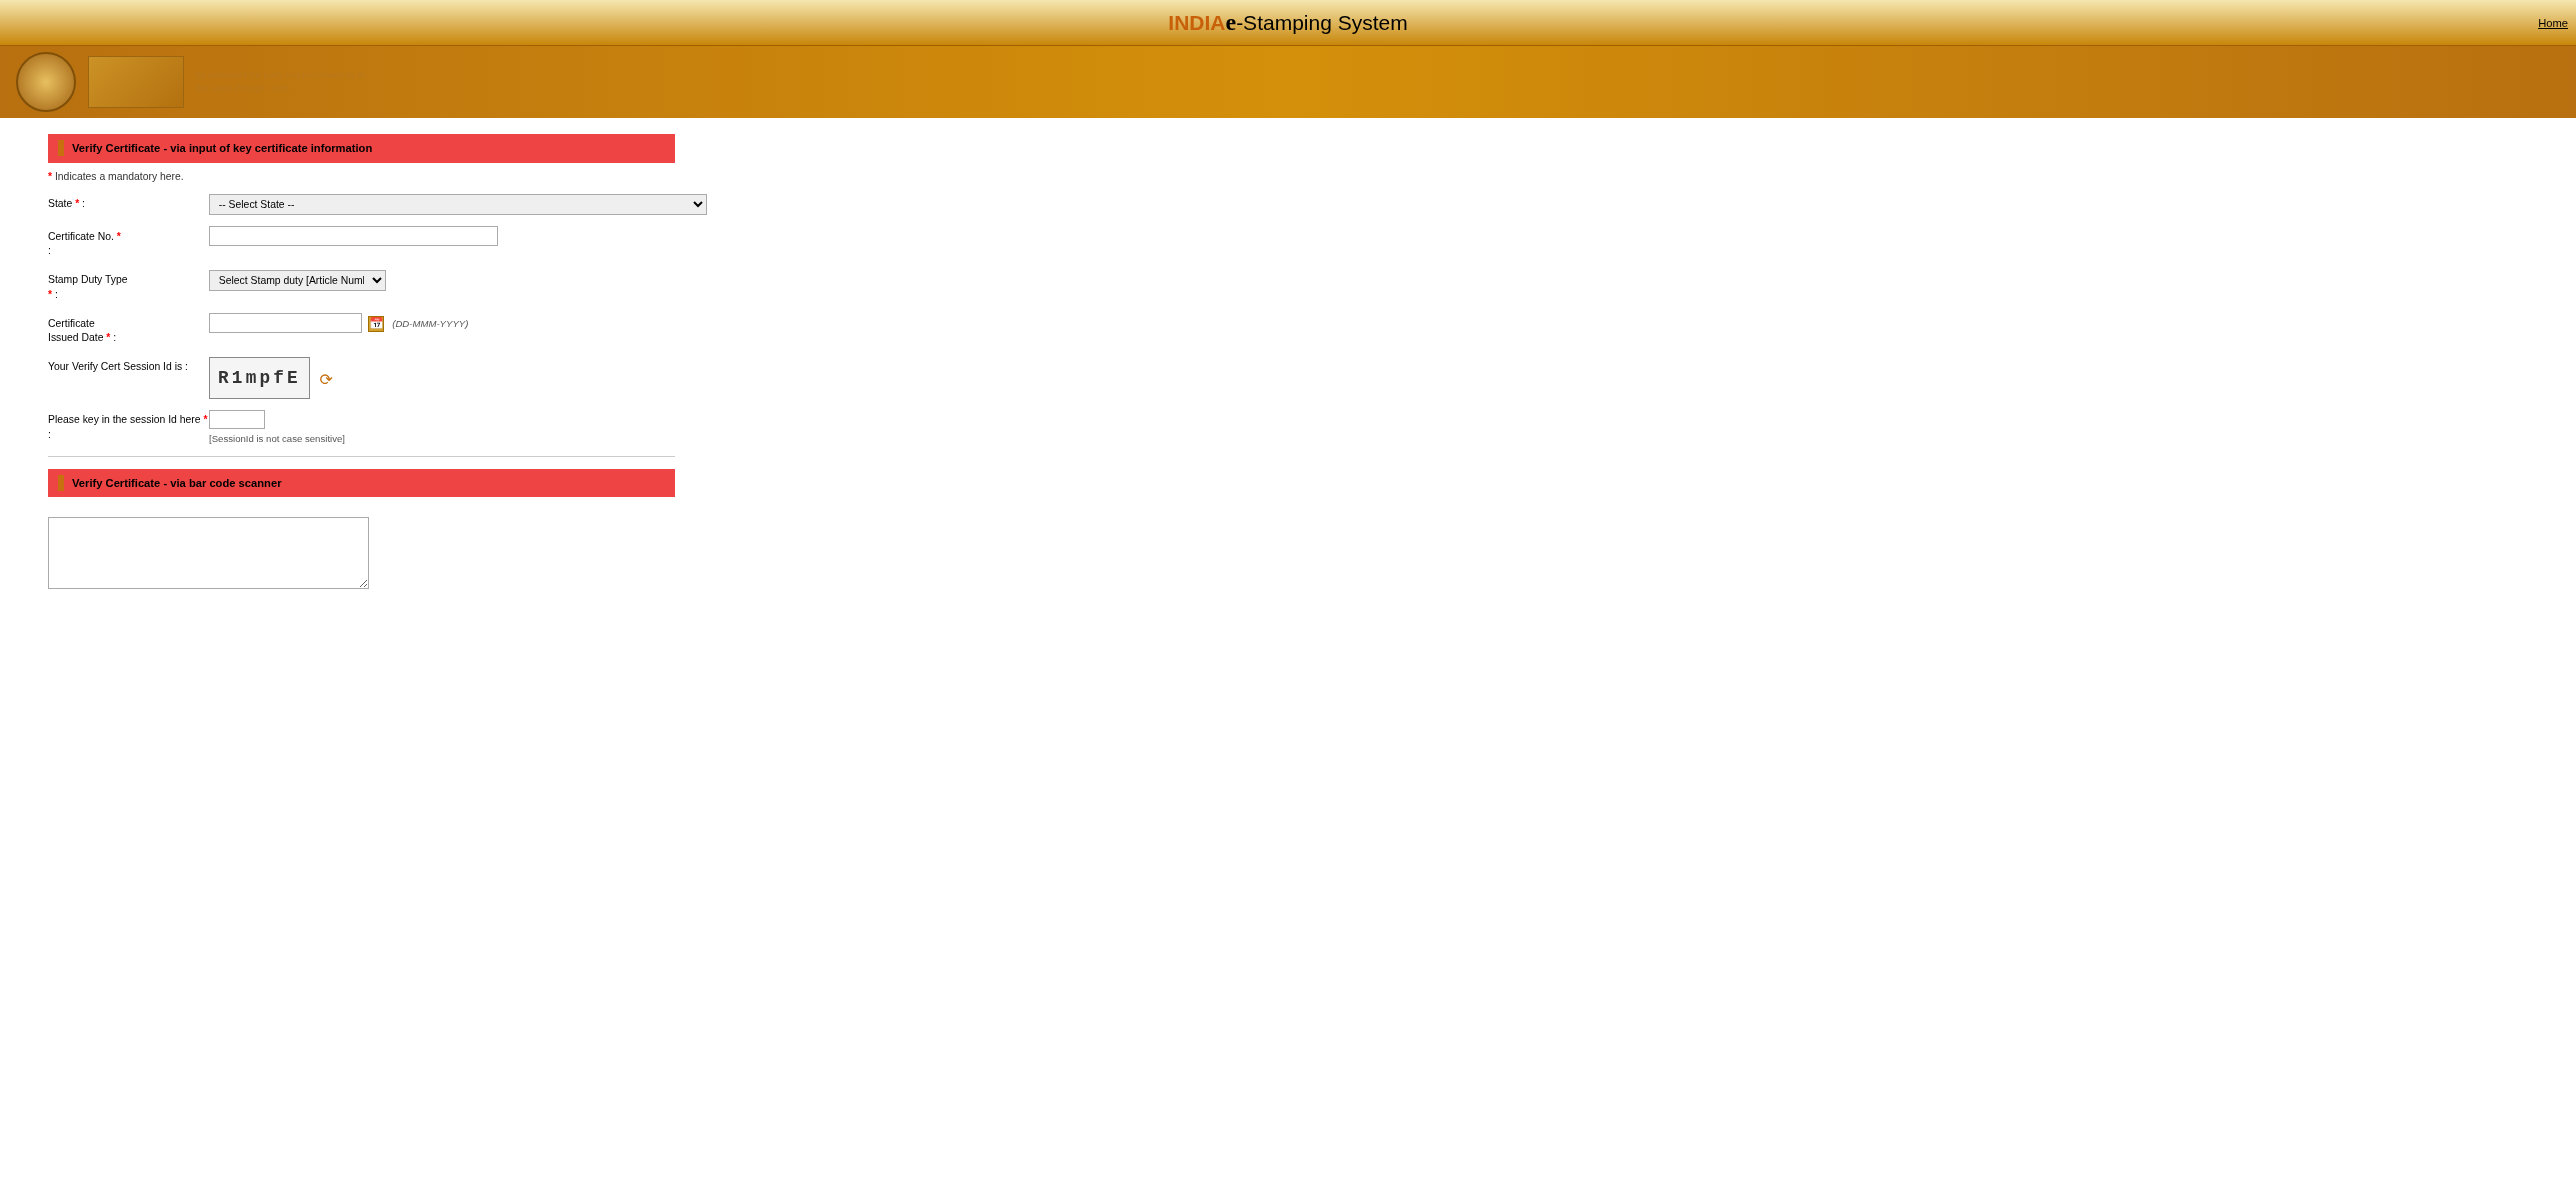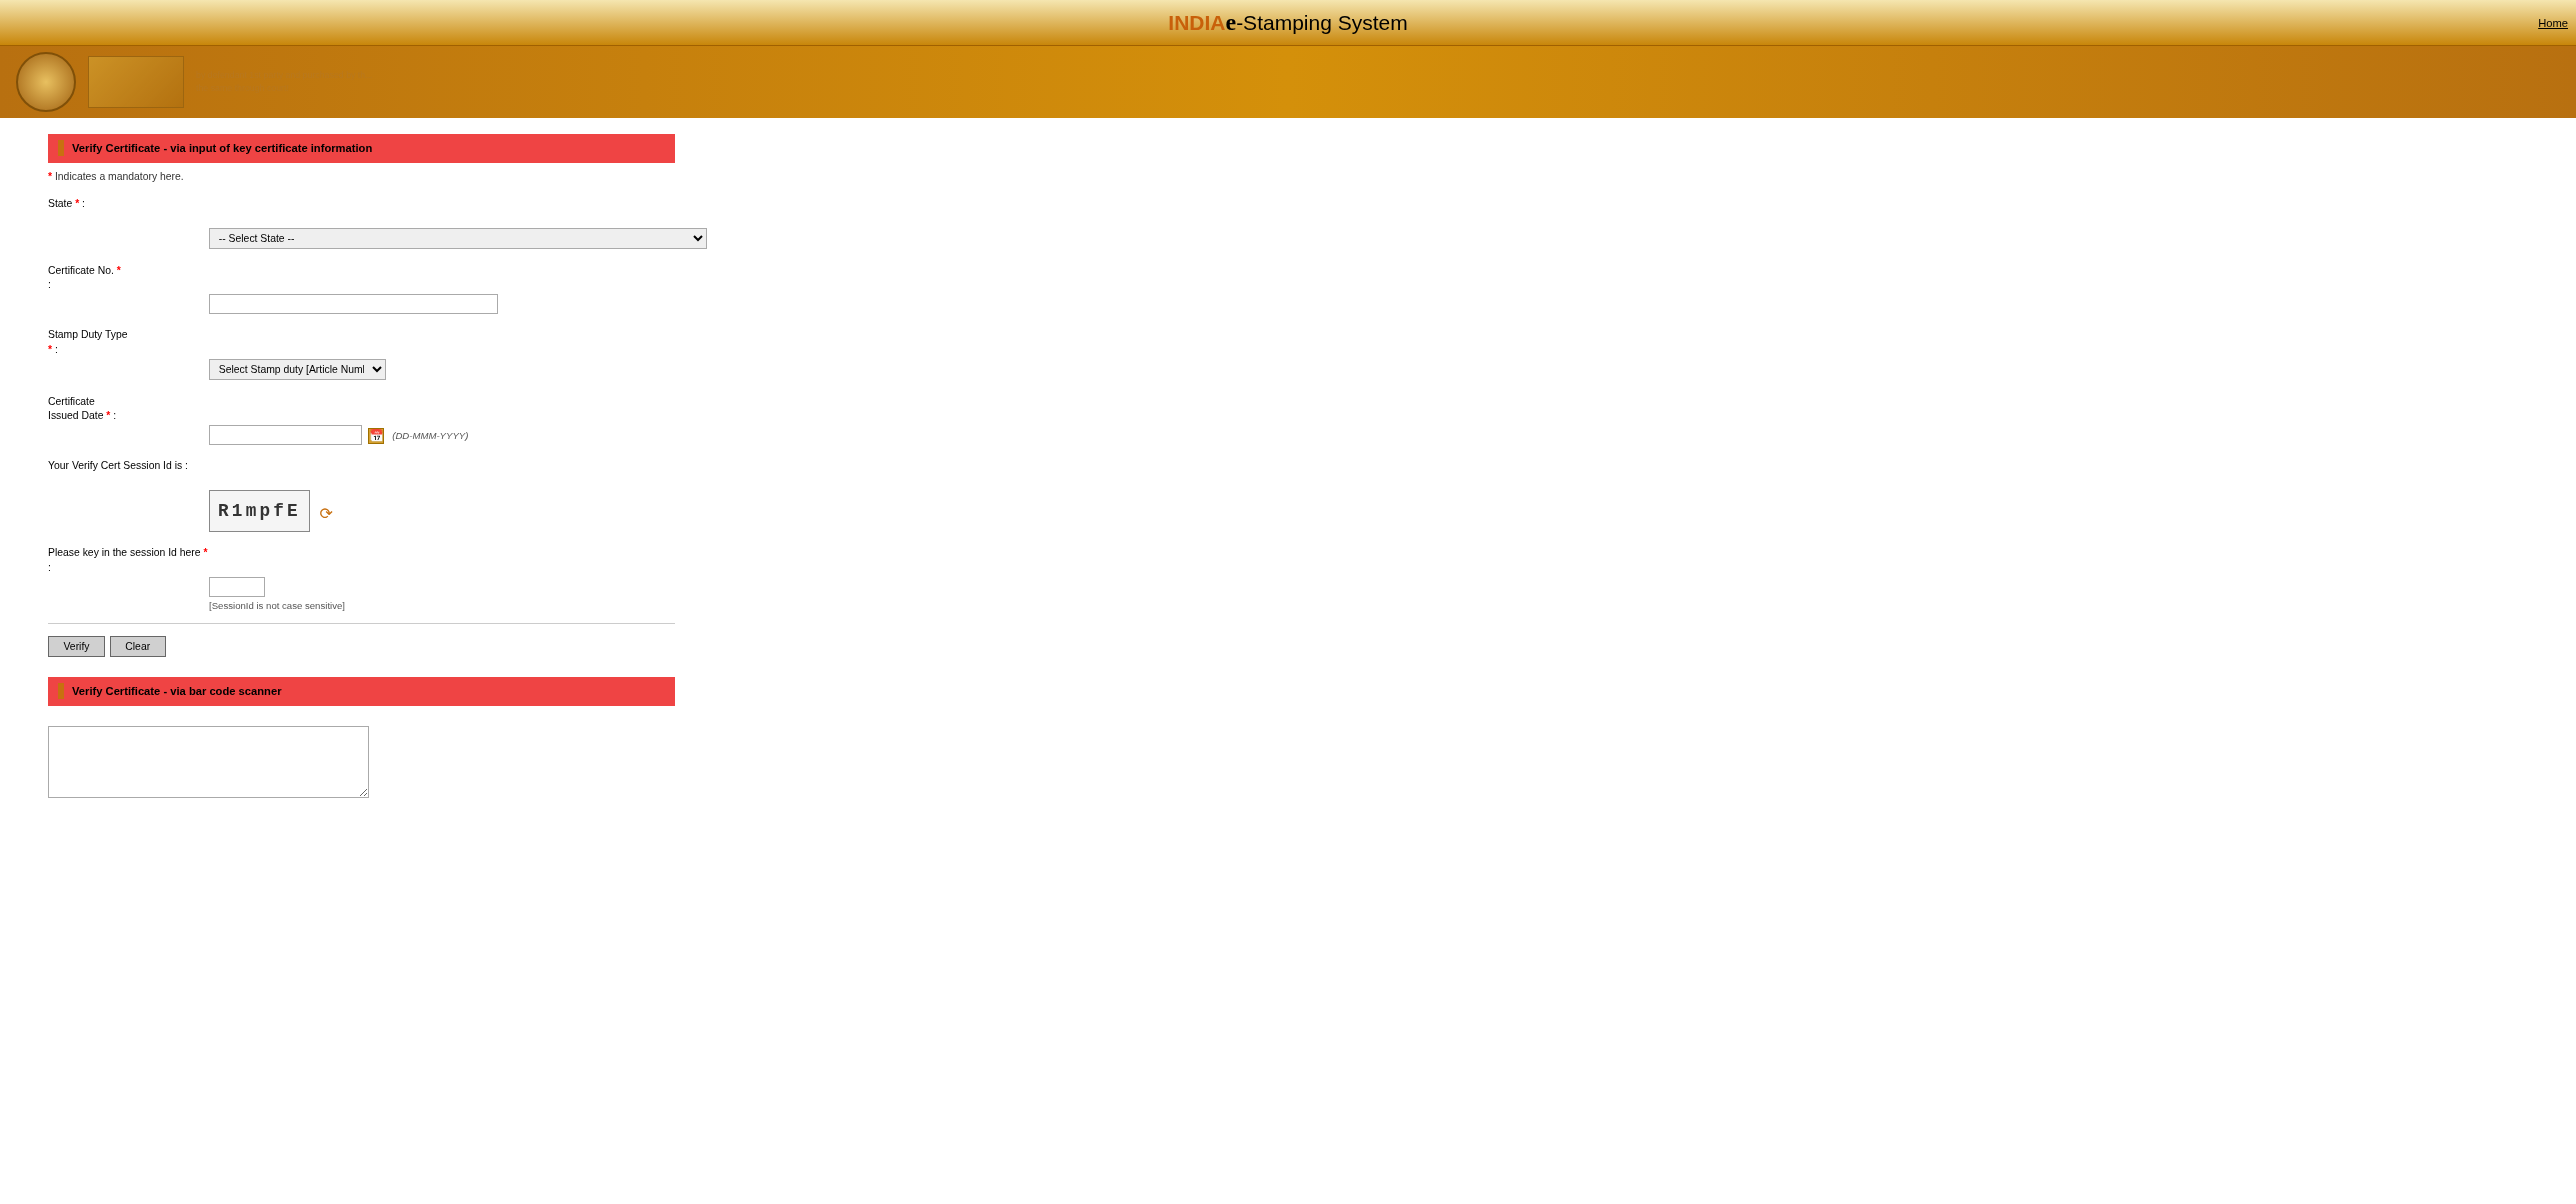--- a/index.html
+++ b/index.html
@@ -131,21 +131,20 @@
       font-size: 10.4px;
       line-height: 1.4;
       padding-top: 3.2px;
     }
     .form-label .req {
       color: red;
       font-weight: bold;
     }
     .form-control-wrap {
       flex: 1;
-      margin-top: 34px;
     }
     select, input[type="text"] {
       font-size: 10.4px;
       padding: 3.2px 4.8px;
       border: 0.8px solid #aaa;
     }
     select.state-select {
       width: 498px;
     }
     input.cert-no {
@@ -377,24 +376,20 @@
       <div class="form-control-wrap">
         <input type="text" class="session-input" style="">
         <div class="session-note">[SessionId is not case sensitive]</div>
       </div>
     </div>
 
   </div>
 
   <hr class="divider">
 
-  <div class="button-row">
-    <button class="btn">Verify</button>
-    <button class="btn">Clear</button>
-  </div>
 
   <div class="section-header section-gap">
     <div class="orange-bar"></div>
     <span class="section-title">Verify Certificate - via bar code scanner</span>
   </div>
 
   <div>
     <textarea class="barcode-textarea" style=""></textarea>
   </div>
 

